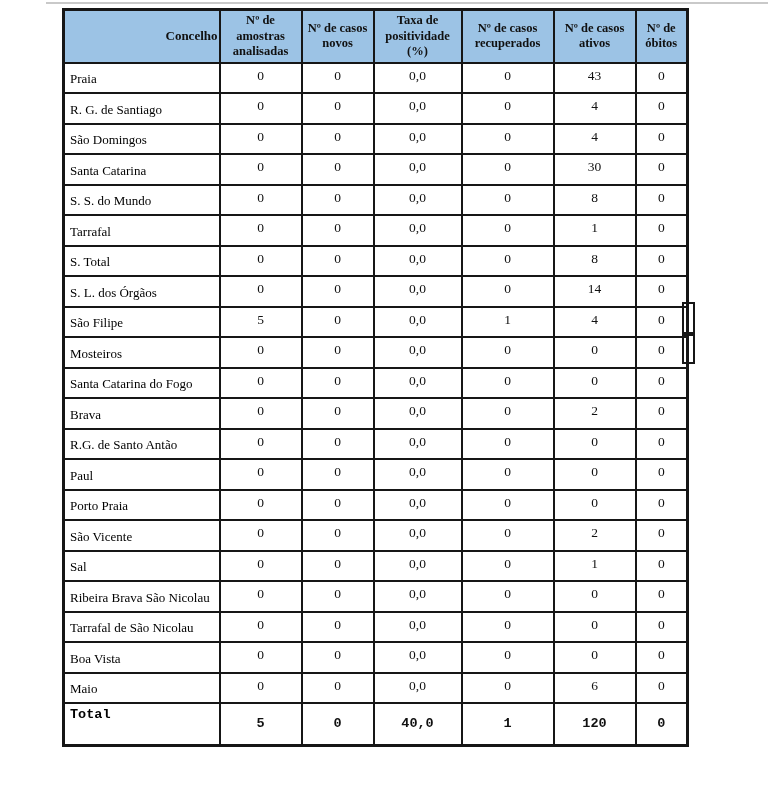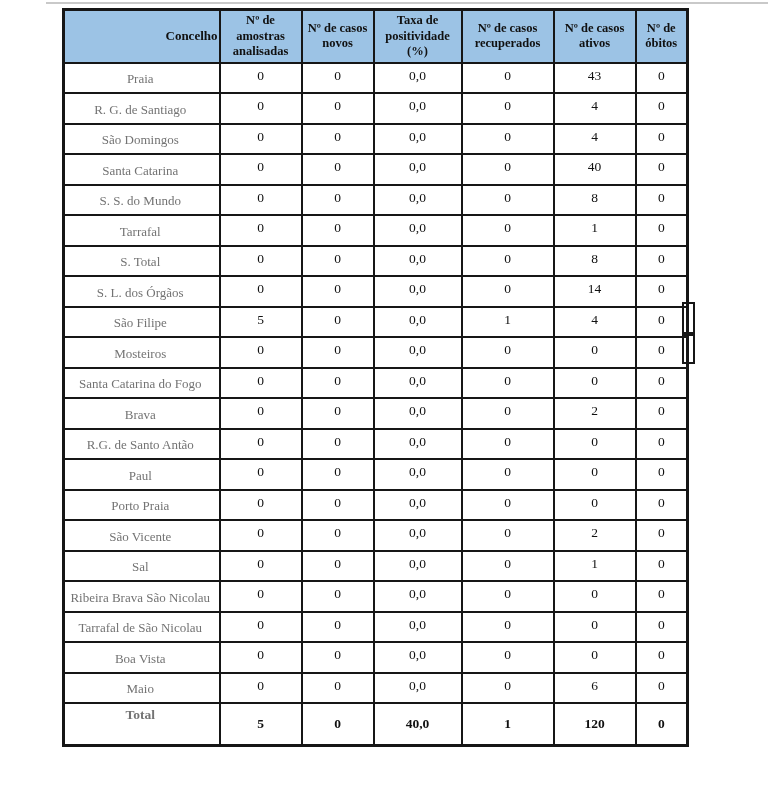--- a/index.html
+++ b/index.html
@@ -46,35 +46,35 @@
     padding: 2px 1px;
     color: #111;
   }
   table.covid th.concelho-h {
     text-align: right;
     padding-left: 5px;
     font-size: 13px;
   }
   table.covid tbody tr { height: 30.5px; }
   table.covid td.name {
-    text-align: center;
+    text-align: left;
     vertical-align: bottom;
     padding: 2px 8px 5px 5px;
     font-size: 13px;
     white-space: nowrap;
-    color: #737373;
+    color: #000000;
   }
   table.covid td.val {
     text-align: center;
     vertical-align: top;
     padding-top: 4px;
     font-size: 13.5px;
     color: #111;
   }
-  table.covid tr.total-row { height: 42px; }
+  table.covid tr.total-row { height: 42px; font-family: Liberation Mono, monospace; }
   table.covid tr.total-row td.name {
     vertical-align: top;
     font-weight: bold;
     padding-top: 3px;
     font-size: 13.5px;
   }
   table.covid tr.total-row td.val {
     vertical-align: middle;
     font-weight: bold;
     padding-top: 0;
@@ -148,21 +148,21 @@
         <td class="val">0</td>
         <td class="val">4</td>
         <td class="val">0</td>
       </tr>
       <tr>
         <td class="name">Santa Catarina</td>
         <td class="val">0</td>
         <td class="val">0</td>
         <td class="val">0,0</td>
         <td class="val">0</td>
-        <td class="val">40</td>
+        <td class="val">30</td>
         <td class="val">0</td>
       </tr>
       <tr>
         <td class="name">S. S. do Mundo</td>
         <td class="val">0</td>
         <td class="val">0</td>
         <td class="val">0,0</td>
         <td class="val">0</td>
         <td class="val">8</td>
         <td class="val">0</td>

